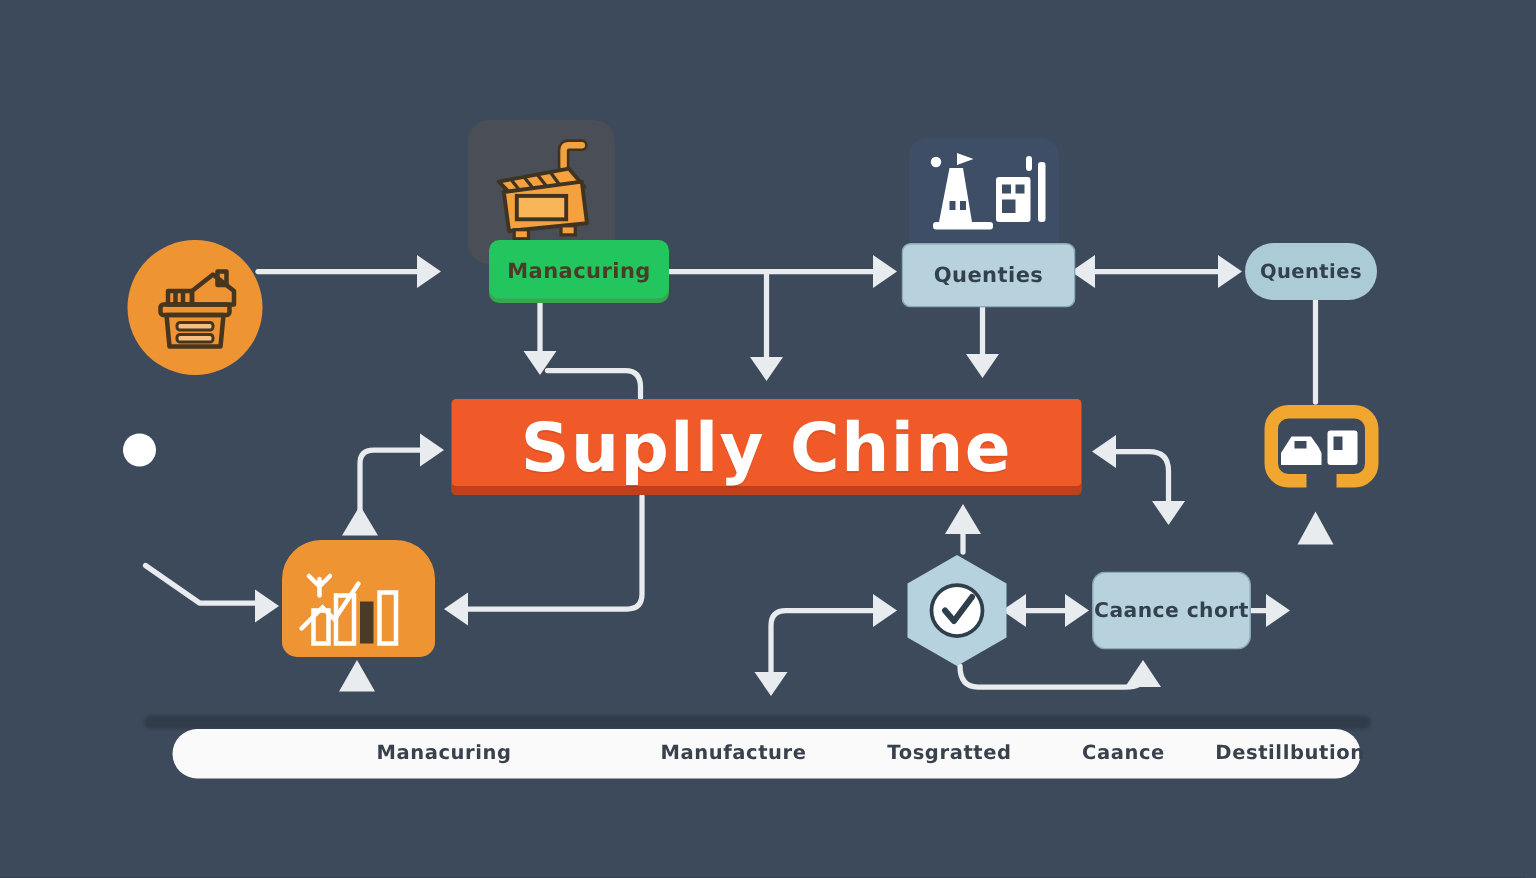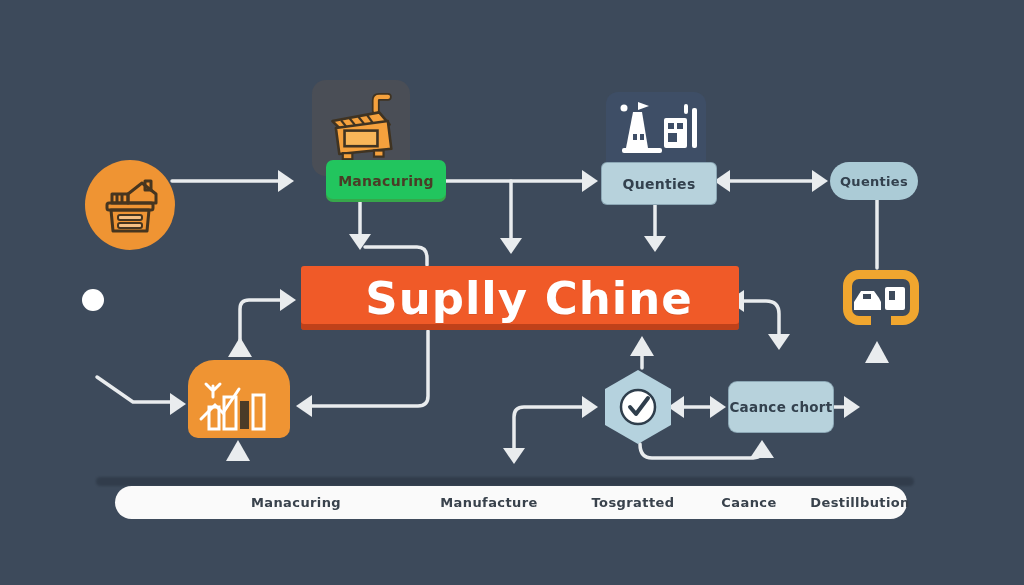--- a/index.html
+++ b/index.html
@@ -27,21 +27,20 @@
   }
   .pill{background:#abcbd6;border-radius:20px;}
   .panel-dark{background:#4a4e56;border-radius:14px;}
   .panel-navy{background:#3e4e66;border-radius:12px;}
   .orange-tile{background:#ef9433;}
   .banner{
     background:#f05a28;color:#ffffff;display:flex;align-items:center;justify-content:center;
     font-weight:bold;font-size:45px;letter-spacing:1px;border-radius:3px;
     box-shadow:inset 0 -6px 0 rgba(130,35,8,.45);
     text-shadow:0 1px 0 rgba(0,0,0,.08);
-    padding-left:18px;
   }
   .timeline-bar{
     background:#fafafa;border-radius:17px;
   }
   .timeline-label{
     position:absolute;top:0;height:33px;display:flex;align-items:center;
     transform:translateX(-50%);
     font-size:13px;font-weight:bold;color:#39424c;letter-spacing:.4px;white-space:nowrap;
   }
   .shadow-strip{

